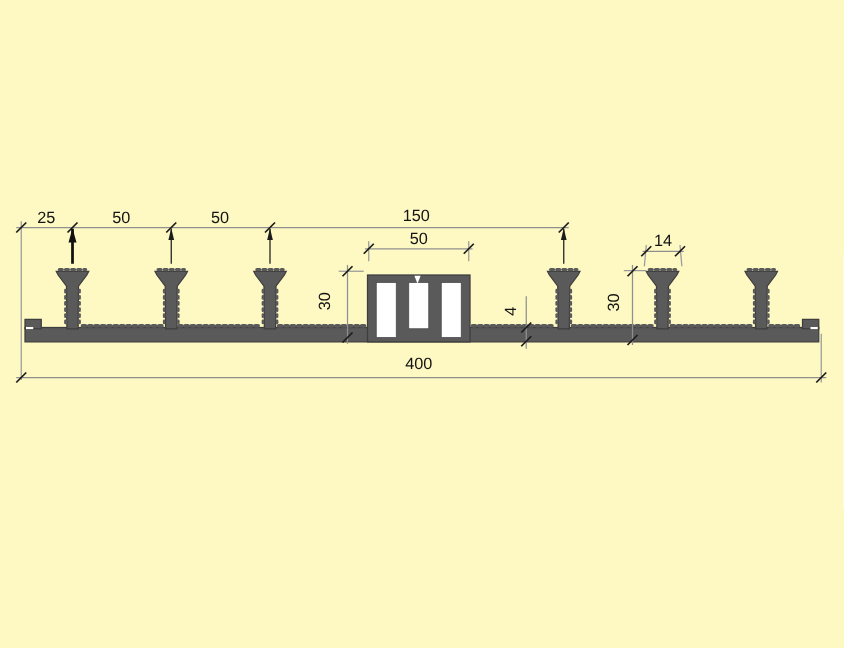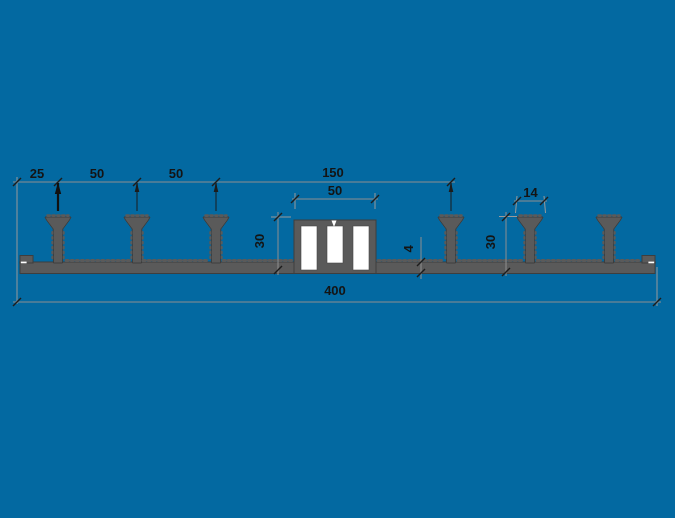--- a/index.html
+++ b/index.html
@@ -5,23 +5,22 @@
   html, body {
     margin: 0;
     padding: 0;
     background: #ffffff;
     font-family: "Liberation Sans", sans-serif;
   }
   .canvas {
     position: relative;
     width: 675px;
     height: 518px;
-    background: #0369a1;
+    background: #fef9c3;
     overflow: hidden;
-    font-weight: bold;
   }
   svg { display: block; }
 
   
   .solid {
     stroke: #3e3e3e;
     stroke-width: 1;
   }
   .hole {
     fill: #ffffff;

